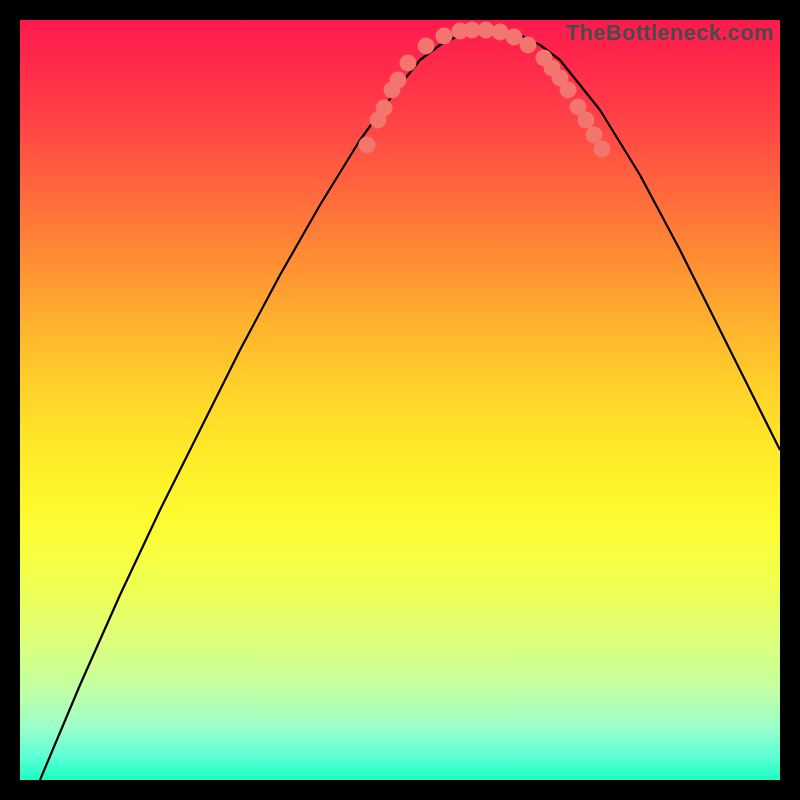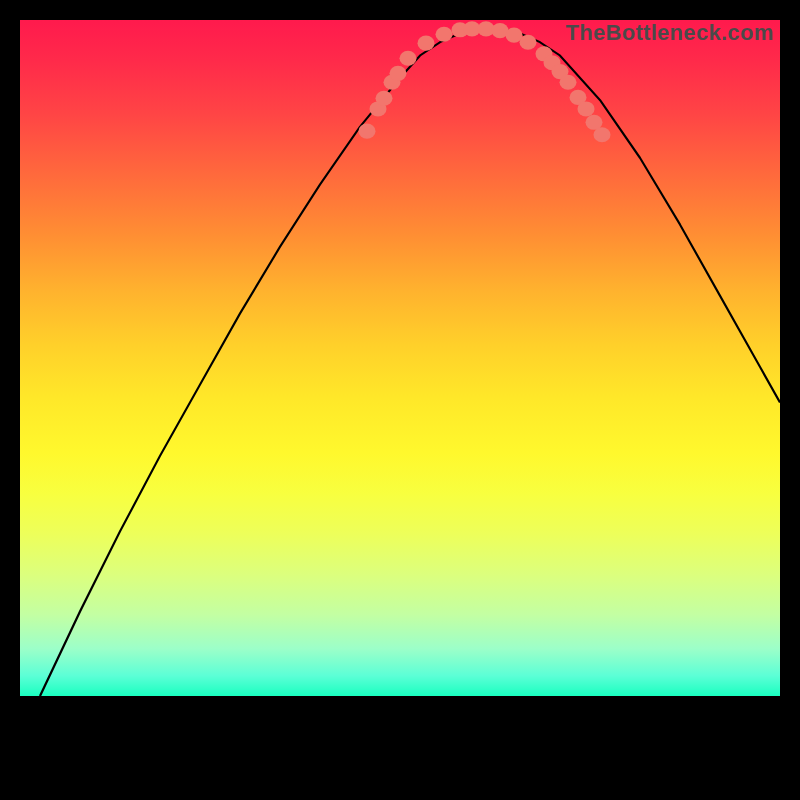--- a/index.html
+++ b/index.html
@@ -8,21 +8,21 @@
     position: relative;
     width: 800px;
     height: 800px;
     background: #000;
   }
   .plot-area {
     position: absolute;
     left: 20px;
     top: 20px;
     width: 760px;
-    height: 676px;
+    height: 760px;
   }
   .gradient-bg {
     position: absolute;
     left: 0; top: 0; width: 100%; height: 100%;
     background: linear-gradient(to bottom,
       #ff1a4d 0%,
       #ff2a4a 6%,
       #ff4545 14%,
       #ff6a3c 23%,
       #ff8f33 32%,

